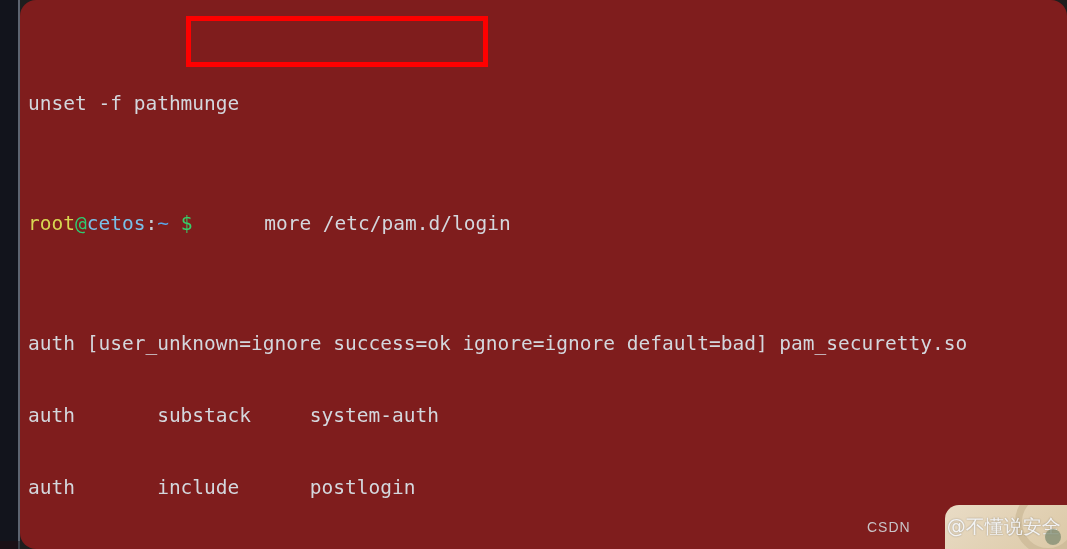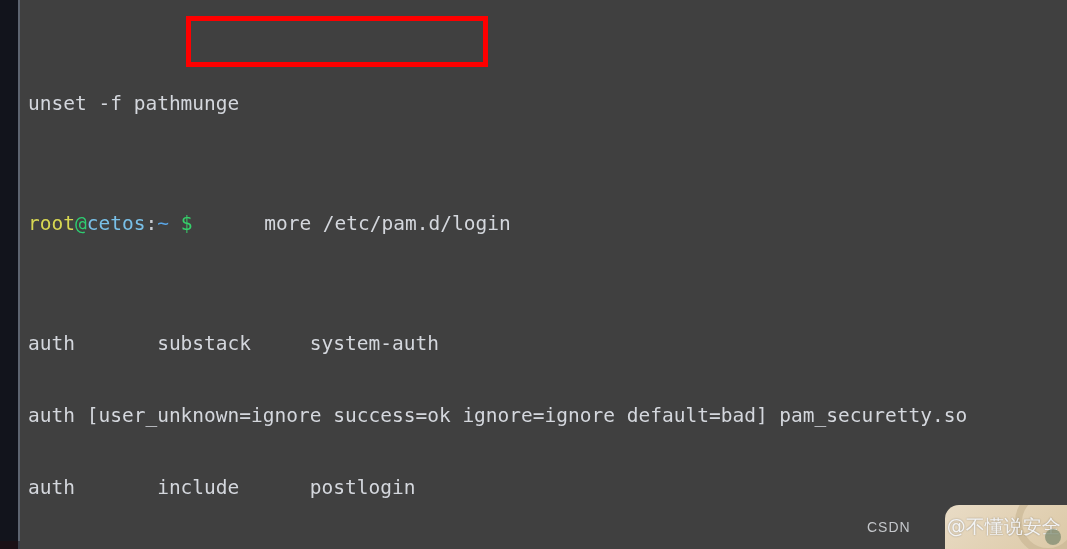--- a/index.html
+++ b/index.html
@@ -58,23 +58,24 @@
     background: #3a3f48;
   }
 
   
   #terminal {
     position: absolute;
     left: 20px;
     top: 0;
     width: 1047px;
     height: 549px;
-    background: #404040;
+    background: #7f1d1d;
     padding: 0;
     box-sizing: border-box;
+    border-radius: 16px;
   }
 
   #term-lines {
     position: absolute;
     left: 8px;
     top: -4px;
     width: 1039px;
     font-size: 19.5px;
     line-height: 24px;
     letter-spacing: 0px;
@@ -184,22 +185,22 @@
   <div id="terminal">
     <div id="term-lines">
 
       
       <div class="line"><span>unset -f pathmunge</span></div>
 
       
       <div class="line"><span class="p-user">root</span><span class="p-at">@</span><span class="p-host">cetos</span><span class="p-colon">:</span><span class="p-path">~</span><span class="p-colon"> </span><span class="p-dollar">$</span><span class="p-cmd"> </span><span class="p-cmd">more /etc/pam.d/login</span></div>
 
       
+      <div class="line"><span>auth [user_unknown=ignore success=ok ignore=ignore default=bad] pam_securetty.so</span></div>
       <div class="line"><span>auth       substack     system-auth</span></div>
-      <div class="line"><span>auth [user_unknown=ignore success=ok ignore=ignore default=bad] pam_securetty.so</span></div>
       <div class="line"><span>auth       include      postlogin</span></div>
       
       
       
       
       
       
       
       
       

